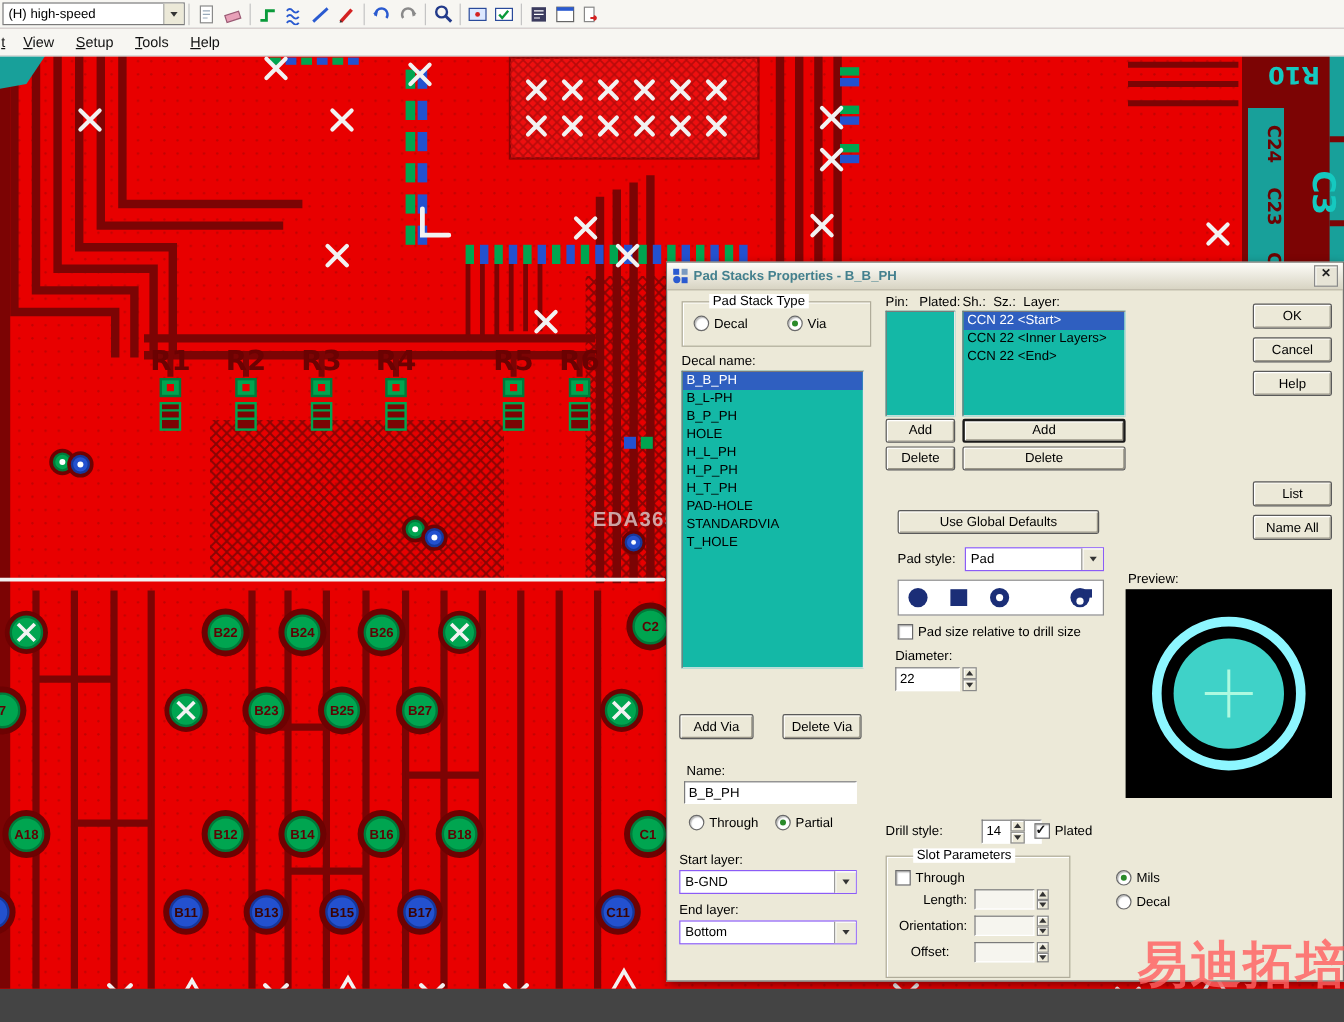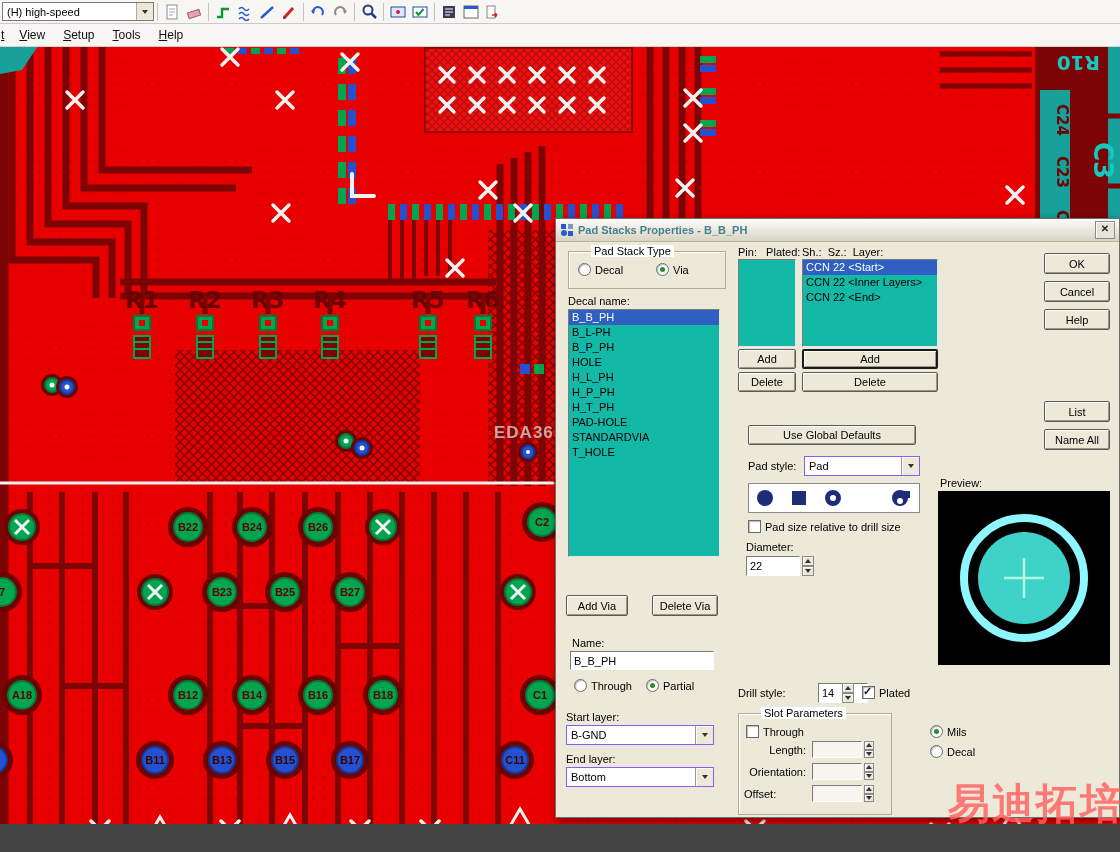--- a/index.html
+++ b/index.html
@@ -738,21 +738,21 @@
     <div class="lbl" style="left:188px;top:547px;width:62px;text-align:right">Orientation:</div>
     <input class="input" style="left: 256px; top: 544px; width: 50px; height: 17px;" disabled="">
     <div class="spin" style="left:308px;top:544px;height:17px;width:10px">
       <div>
           <span class="tri-up"></span>
         </div>
       <div>
           <span class="tri-down"></span>
         </div>
     </div>
-    <div class="lbl" style="left:188px;top:569px;width:62px;text-align:left">Offset:</div>
+    <div class="lbl" style="left:188px;top:569px;width:62px;text-align:center">Offset:</div>
     <input class="input" style="left: 256px; top: 566px; width: 50px; height: 17px;" disabled="">
     <div class="spin" style="left:308px;top:566px;height:17px;width:10px">
       <div>
           <span class="tri-up"></span>
         </div>
       <div>
           <span class="tri-down"></span>
         </div>
     </div>
 

